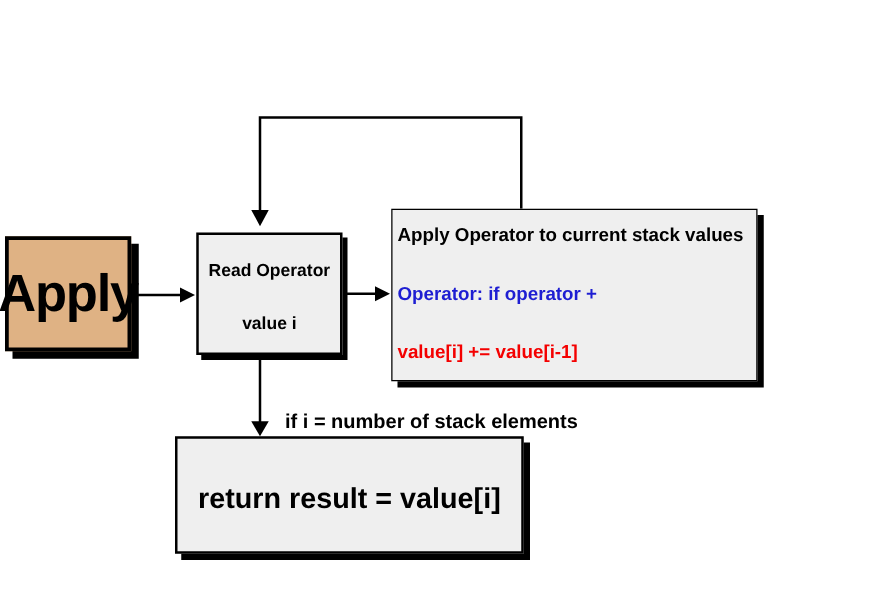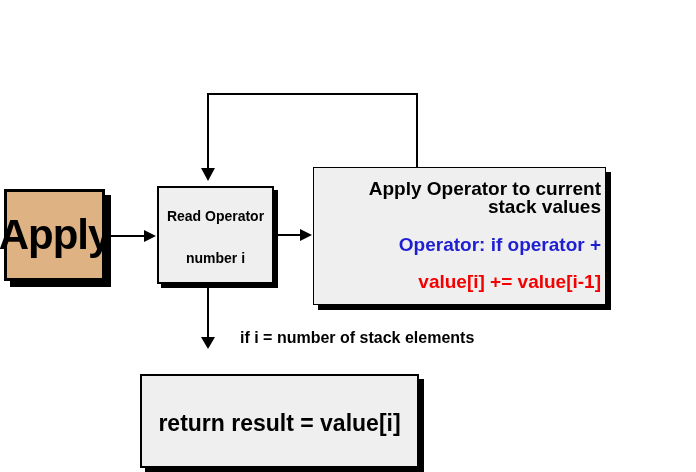--- a/index.html
+++ b/index.html
@@ -72,40 +72,40 @@
   .node-apply {
     left: 313px;
     top: 167px;
     width: 293px;
     height: 138px;
     border-width: 1px;
     display: flex;
     flex-direction: column;
     justify-content: space-between;
     padding: 12px 4px 13px;
-    text-align: right;
-    font-size: 19px;
+    text-align: left;
+    font-size: 15px;
     line-height: 18px;
   }
   .apply-example { color: var(--example-blue, #1e1ed2); }
   .apply-code    { color: var(--code-red, #f40000); }
   .node-return {
     left: 140px;
-    top: 374px;
+    top: 349px;
     width: 279px;
     height: 94px;
     display: flex;
     align-items: center;
     justify-content: center;
     padding-top: 5px;
     font-size: 23px;
   }
   .loop-condition {
     position: absolute;
-    left: 240px;
+    left: 228px;
     top: 328px;
     font-size: 16px;
     line-height: 19px;
     white-space: nowrap;
   }
 </style>
 </head>
 <body>
 
 <div class="canvas">
@@ -128,21 +128,21 @@
       <polygon points="201,337 215,337 208,349"></polygon>
     </g>
   </svg>
 
   <div class="node node-eval">
     <span>Apply</span>
   </div>
 
   <div class="node node-read">
     <div>Read Operator</div>
-    <div>number i</div>
+    <div>value i</div>
   </div>
 
   <div class="node node-apply">
     <div class="apply-title">Apply Operator to current stack values</div>
     <div class="apply-example">Operator: if operator +</div>
     <div class="apply-code">value[i] += value[i-1]</div>
   </div>
 
   <div class="node node-return">
     <span>return result = value[i]</span>

